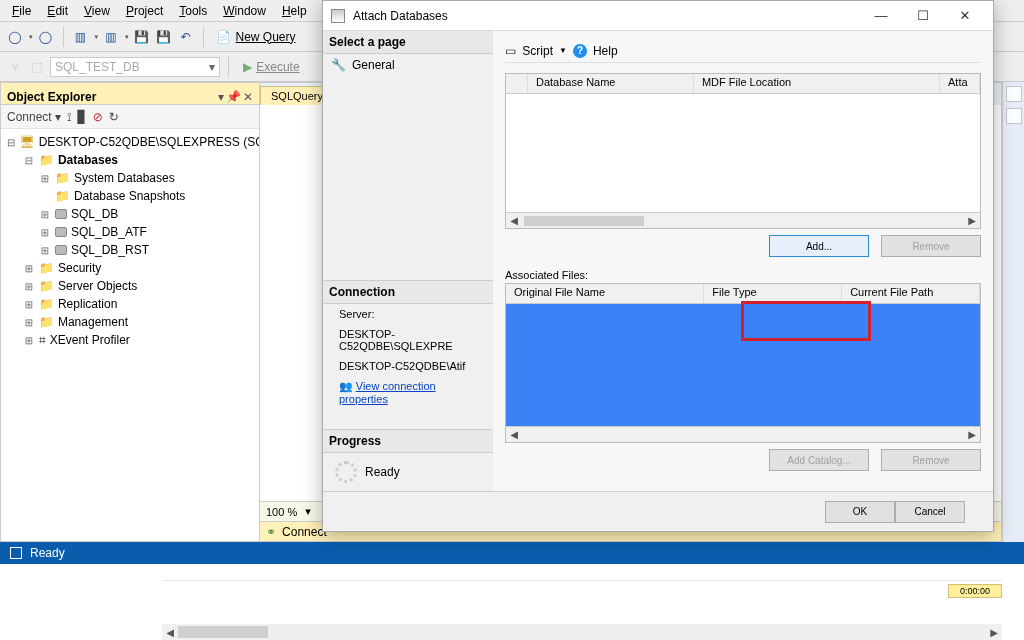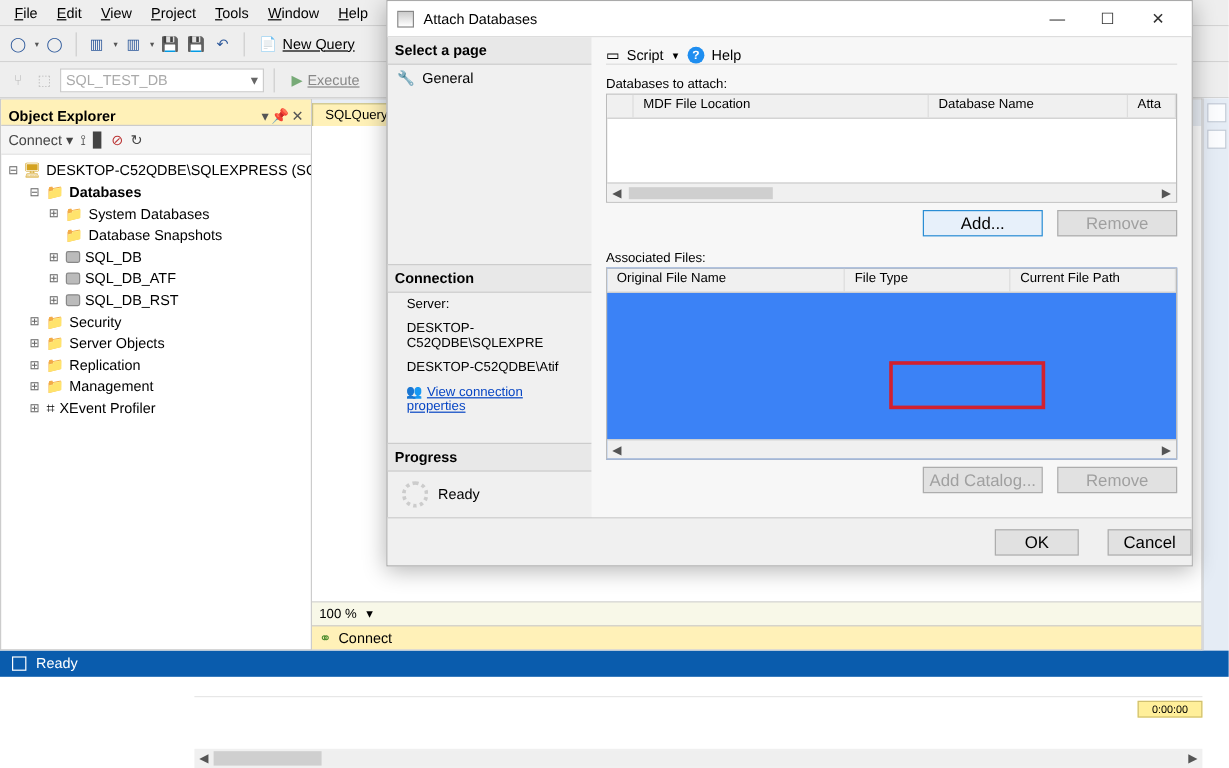--- a/index.html
+++ b/index.html
@@ -32,21 +32,21 @@
   .tabstrip{height:22px;background:#e9eef5;display:flex;align-items:flex-end;}
   .tab{background:#fff1b8;padding:3px 10px;border:1px solid #c9c28a;border-bottom:none;font-size:11px;}
   .editor-body{flex:1;background:#fff;position:relative;}
   .editor-foot{height:20px;background:#f8f8e8;display:flex;align-items:center;font-size:11px;padding:0 6px;gap:8px;border-top:1px solid #ccc;}
   .statusbar{height:22px;background:#0a5cad;color:#fff;display:flex;align-items:center;padding:0 10px;font-size:12px;}
   .statusbar .sq{width:12px;height:12px;border:1px solid #fff;margin-right:8px;}
   
   .right-gutter{width:22px;background:#e5ecf5;border-left:1px solid #ccc;display:flex;flex-direction:column;align-items:center;padding-top:4px;gap:6px;}
   .right-gutter div{width:16px;height:16px;border:1px solid #c0c8d5;background:#fbfcfe;}
   
-  .dialog{position:absolute;left:322px;top:0;width:672px;height:472px;background:#f0f0f0;border:1px solid #aaa;box-shadow:0 4px 18px rgba(0,0,0,0.3);display:flex;flex-direction:column;}
+  .dialog{position:absolute;left:322px;top:0;width:672px;height:532px;background:#f0f0f0;border:1px solid #aaa;box-shadow:0 4px 18px rgba(0,0,0,0.3);display:flex;flex-direction:column;}
   .dlg-titlebar{height:30px;background:#fff;display:flex;align-items:center;padding:0 8px;border-bottom:1px solid #ddd;justify-content:space-between;}
   .dlg-titlebar .left{display:flex;align-items:center;gap:8px;}
   .dlg-titlebar .dlg-ico{width:14px;height:14px;border:1px solid #888;background:linear-gradient(#ccc,#fff);}
   .dlg-titlebar .controls{display:flex;gap:2px;}
   .dlg-titlebar .controls div{width:40px;height:24px;display:flex;align-items:center;justify-content:center;font-size:13px;color:#333;}
   .dlg-body{flex:1;display:flex;overflow:hidden;}
   .dlg-left{width:170px;display:flex;flex-direction:column;}
   .left-head{background:#e8e8e8;padding:4px 6px;font-weight:bold;border-bottom:1px solid #ccc;}
   .left-page{padding:4px 8px;display:flex;align-items:center;gap:6px;}
   .wrench{font-size:12px;color:#555;}
@@ -59,25 +59,25 @@
   .help-ico{width:14px;height:14px;border-radius:50%;background:#1f8ef0;color:#fff;display:flex;align-items:center;justify-content:center;font-size:10px;font-weight:bold;}
   .group-label{font-size:11px;margin-bottom:2px;}
   .grid{border:1px solid #bbb;background:#fff;height:180px;display:flex;flex-direction:column;}
   .grid-head{display:flex;background:#f0f0f0;border-bottom:1px solid #ccc;height:20px;}
   .grid-head div{padding:2px 8px;font-size:11px;border-right:1px solid #ddd;}
   .grid-body{flex:1;}
   .hscroll{height:16px;display:flex;align-items:center;background:#f0f0f0;border-top:1px solid #ccc;}
   .hscroll .arrow{width:16px;text-align:center;font-size:10px;color:#555;}
   .hscroll .thumb{width:120px;height:10px;background:#cfcfcf;margin-left:2px;}
   .btn-row{display:flex;justify-content:flex-end;gap:12px;margin:6px 0 12px;}
-  .btn{min-width:100px;height:22px;border:1px solid #adadad;background:#e1e1e1;display:flex;align-items:center;justify-content:center;font-size:14px;}
+  .btn{min-width:100px;height:22px;border:1px solid #adadad;background:#e1e1e1;display:flex;align-items:center;justify-content:center;font-size:10px;}
   .btn.disabled{color:#a0a0a0;}
   .btn.primary{background:#e7f0fa;border:1px solid #2a8dd4;}
   .highlight-box{position:absolute;border:3px solid #d2202f;pointer-events:none;}
-  .dlg-footer{height:40px;border-top:1px solid #ccc;display:flex;align-items:center;justify-content:flex-end;gap:24px;padding:0 0;background:#f0f0f0;}
+  .dlg-footer{height:40px;border-top:1px solid #ccc;display:flex;align-items:center;justify-content:flex-end;gap:0;padding:0 28px;background:#f0f0f0;}
   .grid2{border:1px solid #bbb;background:#3b82f6;flex:1;display:flex;flex-direction:column;min-height:160px;}
   .bottom-scroll-area{position:absolute;bottom:0;left:162px;right:22px;height:60px;border-top:1px solid #e7e7e7;background:#fff;}
   .hscrollbar{position:absolute;bottom:0;left:0;right:0;height:16px;display:flex;align-items:center;background:#f0f0f0;}
   .hscrollbar .arrow{width:16px;text-align:center;font-size:10px;color:#555;}
   .hscrollbar .track{flex:1;height:12px;background:#efefef;position:relative;}
   .hscrollbar .thumb{position:absolute;left:0;top:0;height:12px;width:90px;background:#cfcfcf;}
   .tiny-yellow{position:absolute;right:0;bottom:42px;width:54px;height:14px;background:#ffef9a;border:1px solid #d0c070;font-size:9px;display:flex;align-items:center;justify-content:center;}
 </style>
 </head>
 <body>
@@ -283,26 +283,25 @@
 
     <div class="dlg-right" style="position:relative">
       <div class="script-row">
         <span>▭</span>
         <span>Script</span>
         <span style="font-size:8px">▼</span>
         <span class="help-ico">?</span>
         <span>Help</span>
       </div>
 
-      <div class="group-label">Databases to attach:</div>
       <div class="grid">
         <div class="grid-head">
           <div style="width:22px"></div>
+          <div style="flex:1.3">Database Name</div>
           <div style="flex:2">MDF File Location</div>
-          <div style="flex:1.3">Database Name</div>
           <div style="width:40px">Atta</div>
         </div>
         <div class="grid-body"></div>
         <div class="hscroll">
           <div class="arrow">◀</div>
             <div class="thumb"></div>
             <div style="flex:1"></div>
             <div class="arrow">▶</div>
         </div>
       </div>

